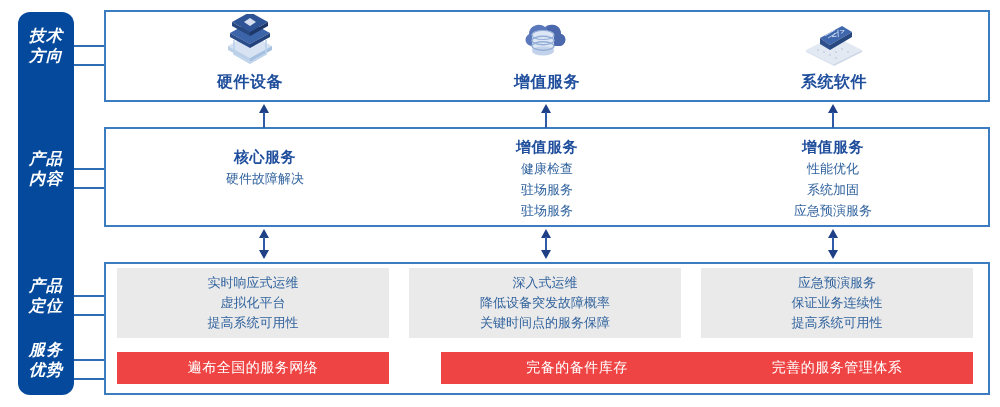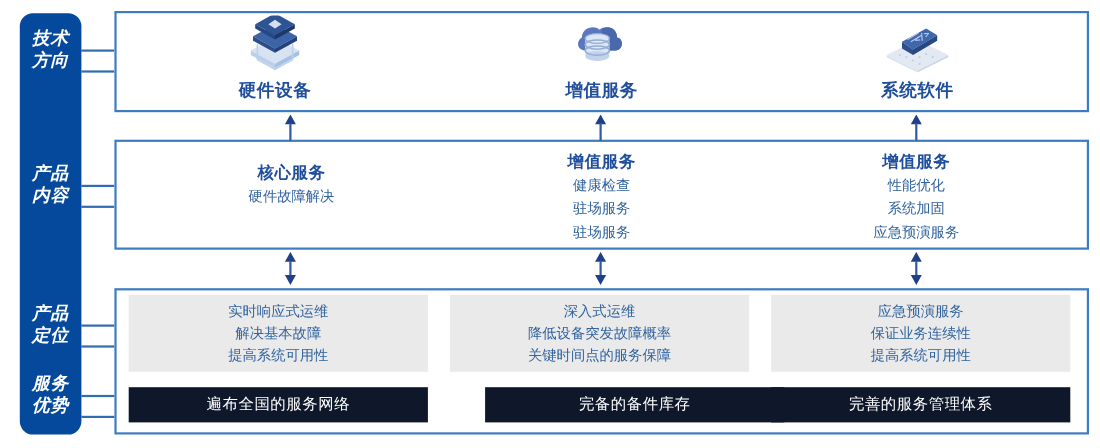--- a/index.html
+++ b/index.html
@@ -50,21 +50,21 @@
   
   .gray-card{
     position:absolute;background:#EAEAEA;box-sizing:border-box;
     display:flex;flex-direction:column;align-items:center;justify-content:center;
     z-index:4;
   }
   .gray-line{font-size:13px;color:#31639E;line-height:20px;}
 
   
   .blue-bar{
-    position:absolute;background:#0f172a;box-sizing:border-box;
+    position:absolute;background:#ef4444;box-sizing:border-box;
     display:flex;align-items:center;justify-content:center;z-index:4;
   }
   .blue-bar-label{color:#ffffff;font-size:14px;letter-spacing:.5px;}
 
   
   .arrow{position:absolute;z-index:4;}
 </style>
 </head>
 <body>
 
@@ -241,21 +241,21 @@
       <polygon points="7,0 12,9 2,9" fill="#1F3F87"></polygon>
       <rect x="6" y="8" width="2" height="14" fill="#2E5AA8"></rect>
       <polygon points="7,30 12,21 2,21" fill="#1F3F87"></polygon>
     </svg>
   </div>
 
   <div class="sec-box" style="left:104px;top:262px;width:886px;height:133px;"></div>
 
   <div class="gray-card" style="left:117px;top:268px;width:272px;height:70px;">
     <div class="gray-line">实时响应式运维</div>
-    <div class="gray-line">解决基本故障</div>
+    <div class="gray-line">虚拟化平台</div>
     <div class="gray-line">提高系统可用性</div>
   </div>
 
   <div class="gray-card" style="left:409px;top:268px;width:272px;height:70px;">
     <div class="gray-line">深入式运维</div>
     <div class="gray-line">降低设备突发故障概率</div>
     <div class="gray-line">关键时间点的服务保障</div>
   </div>
 
   <div class="gray-card" style="left:701px;top:268px;width:272px;height:70px;">

